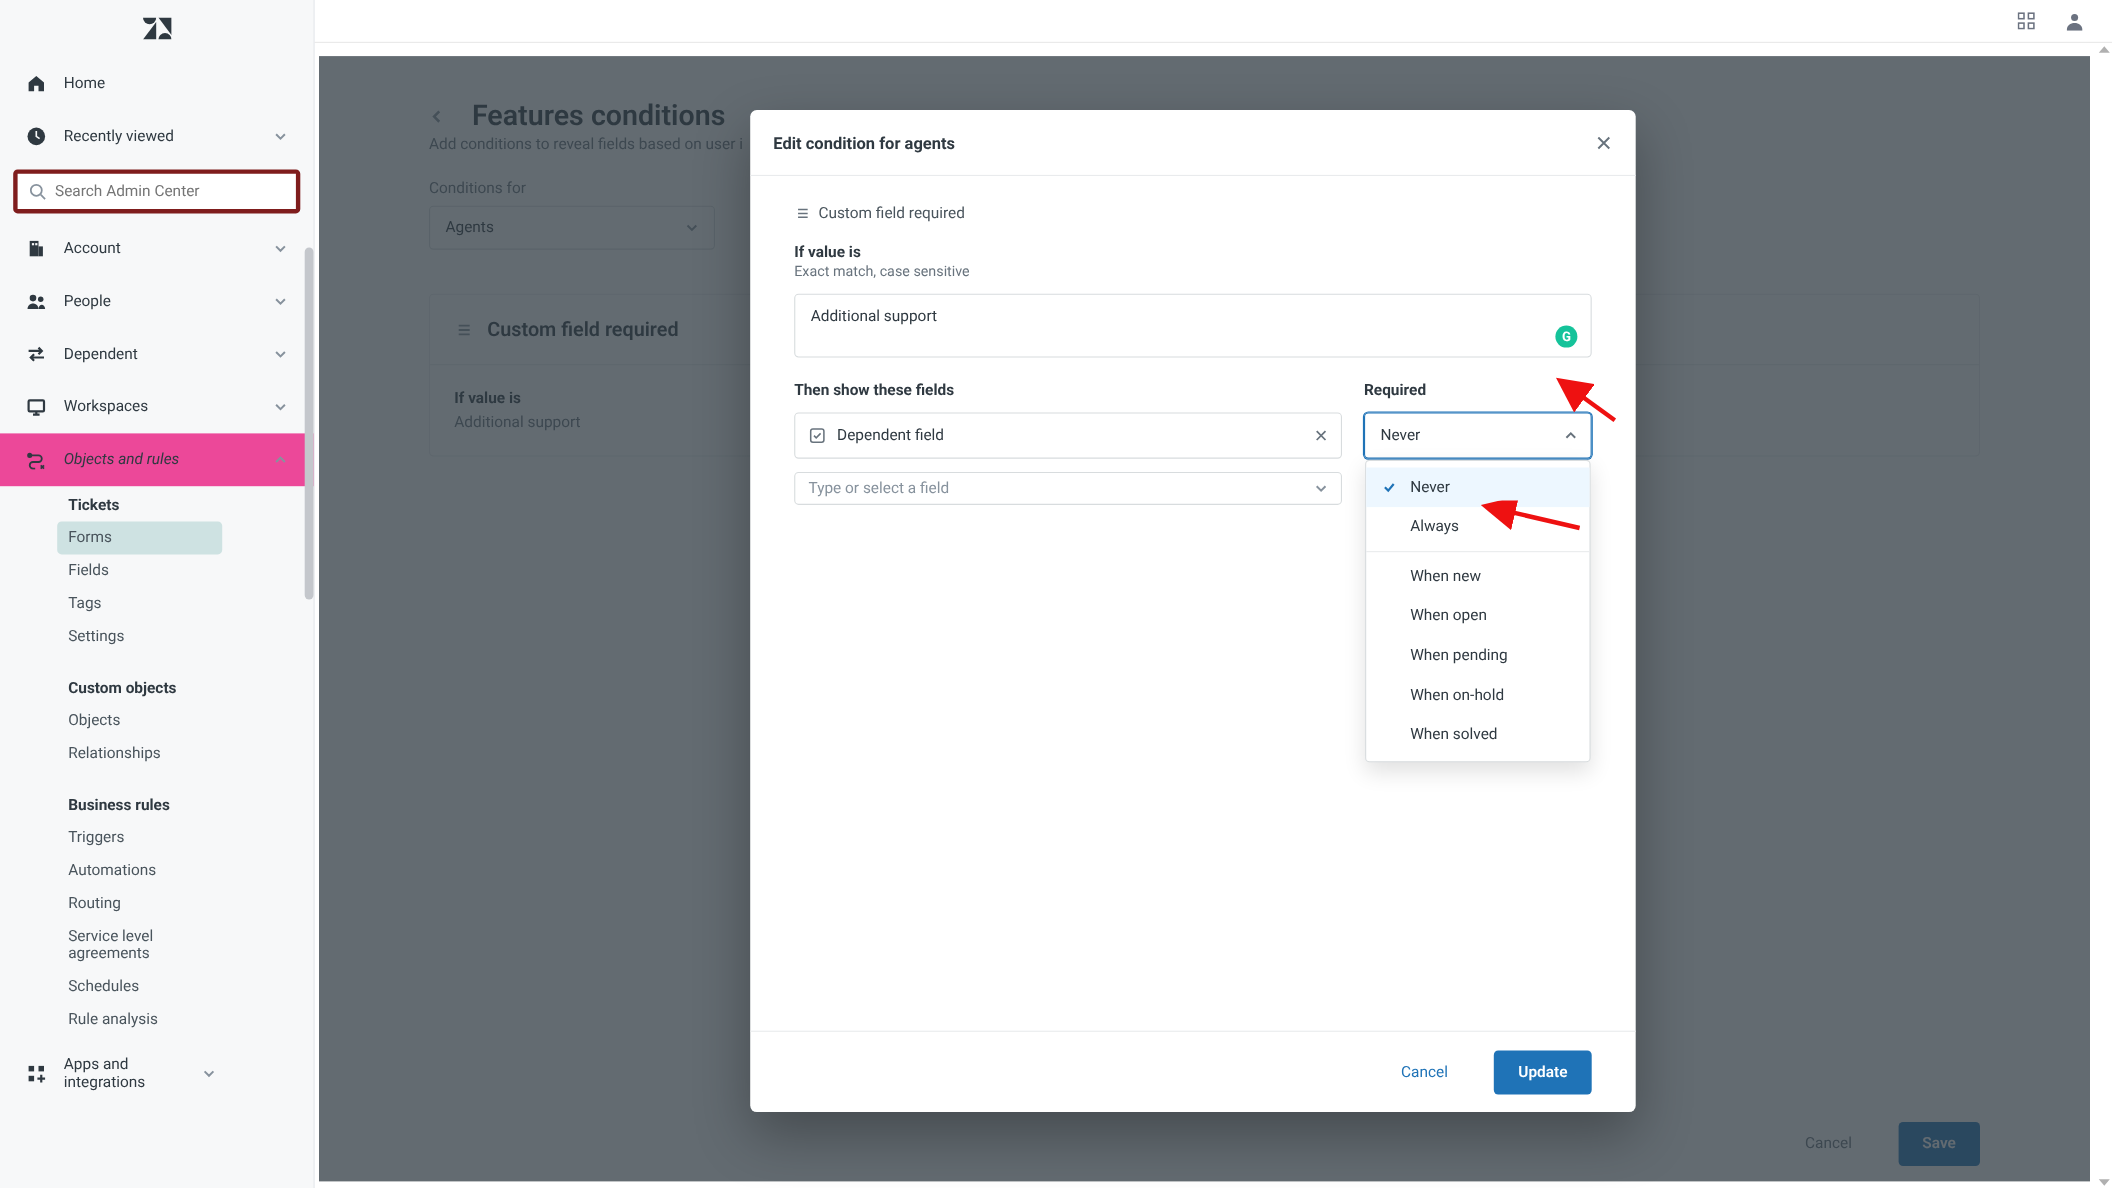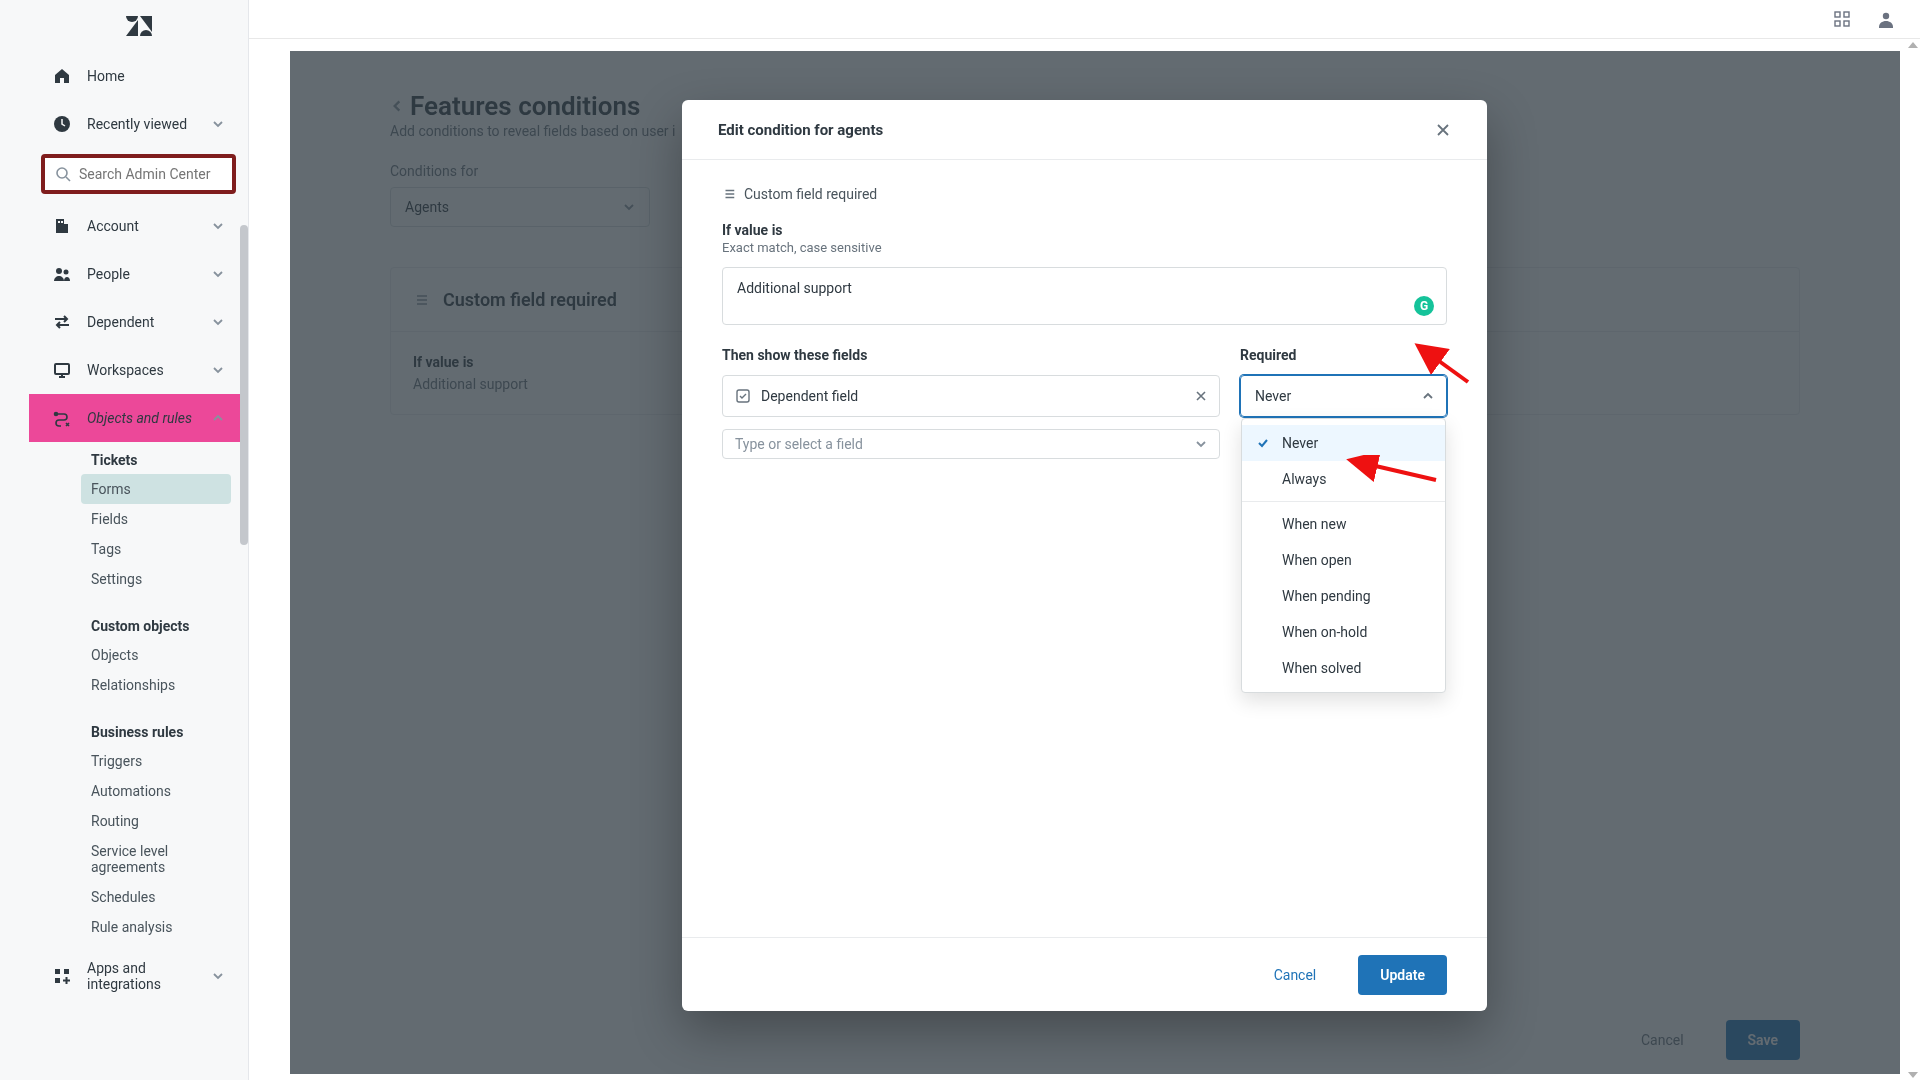--- a/index.html
+++ b/index.html
@@ -3,53 +3,53 @@
 <meta charset="utf-8">
 <style>
 * { box-sizing: border-box; margin: 0; padding: 0; font-family: -apple-system, BlinkMacSystemFont, "Segoe UI", Roboto, Arial, sans-serif; }
 body { background: #fff; width: 1920px; height: 1080px; overflow: hidden; position: relative; }
 
 
 .topbar { position: absolute; top: 0; left: 249px; right: 0; height: 39px; background: #fff; border-bottom: 1px solid #e8e8e8; display: flex; align-items: center; justify-content: flex-end; padding-right: 20px; gap: 16px; }
 .topbar .icon-btn { width: 28px; height: 28px; display: flex; align-items: center; justify-content: center; color: #6b7280; cursor: pointer; }
 
 
-.sidebar { position: absolute; left: 0; top: 0; bottom: 0; width: 249px; background: #f7f8f9; border-right: 1px solid #e5e7eb; display: flex; flex-direction: column; padding-left: 29px; }
+.sidebar { position: absolute; left: 0; top: 0; bottom: 0; width: 286px; background: #f7f8f9; border-right: 1px solid #e5e7eb; display: flex; flex-direction: column; }
 .sb-scroll { position: absolute; right: 0; top: 225px; width: 8px; height: 320px; background: #c4c7cc; border-radius: 4px; }
 .logo { height: 52px; display: flex; align-items: center; justify-content: center; }
 .sb-item { display: flex; align-items: center; height: 48px; padding: 0 24px; color: #2f3941; font-size: 14px; cursor: pointer; gap: 16px; }
 .sb-item .lbl { flex: 1; }
 .sb-item .chev { color: #87929d; }
 .sb-item.sel { background: #ec4899; font-style: italic; }
 .search-wrap { padding: 6px 12px 8px 12px; }
 .search { display: flex; align-items: center; height: 40px; background: #fff; border: 4px solid #7f1d1d; border-radius: 4px; padding: 0 10px; color: #87929d; font-size: 14px; gap: 8px; }
 .search input { border: none; outline: none; flex: 1; font-size: 14px; color: #2f3941; background: transparent; }
 .sub-group { padding-left: 62px; }
 .sub-head { font-weight: 700; font-size: 14px; color: #2f3941; padding: 10px 0 6px 0; }
 .sub-link { font-size: 14px; color: #49545c; padding: 7px 0; cursor: pointer; }
 .sub-link.active { background: #cee2e2; margin-left: -10px; padding-left: 10px; border-radius: 4px; width: 150px; }
 
 
 .main { position: absolute; left: 290px; top: 51px; right: 20px; bottom: 0; background: #fff; border-radius: 4px; padding: 40px 100px; color: #2f3941; }
 .overlay { position: absolute; left: 290px; top: 51px; right: 20px; bottom: 6px; background: rgba(47,57,65,0.75); }
-.main h1 { font-size: 26px; font-weight: 600; display: flex; align-items: center; gap: 6px; }
+.main h1 { font-size: 26px; font-weight: 600; display: flex; align-items: center; gap: 25px; }
 .main .subt { color: #68737d; font-size: 14px; margin-top: 2px; }
 .main .label { color: #68737d; font-size: 14px; margin-top: 24px; }
 .main .select { margin-top: 8px; width: 260px; height: 40px; border: 1px solid #d8dcde; border-radius: 4px; display: flex; align-items: center; padding: 0 14px; justify-content: space-between; font-size: 14px; color: #2f3941; gap: 37px; }
 .main .card { margin-top: 40px; border: 1px solid #e9ebed; border-radius: 4px; padding: 0; }
 .card-head { display: flex; align-items: center; height: 64px; padding: 0 22px; font-size: 18px; font-weight: 600; gap: 14px; border-bottom: 1px solid #e9ebed; }
 .card-body { padding: 22px; }
 .main-footer { position: absolute; bottom: 20px; right: 100px; display: flex; gap: 20px; align-items: center; }
 .btn { height: 40px; padding: 0 22px; border-radius: 4px; font-size: 14px; cursor: pointer; border: none; display: flex; align-items: center; }
 .btn.text { background: transparent; color: #68737d; }
 .btn.primary { background: #1f73b7; color: #fff; font-weight: 600; }
 
 
 .modal { position: absolute; left: 682px; top: 100px; width: 805px; height: 911px; background: #fff; border-radius: 6px; box-shadow: 0 20px 50px rgba(0,0,0,0.3); display: flex; flex-direction: column; }
-.modal-head { height: 60px; display: flex; align-items: center; justify-content: space-between; padding: 0 36px; border-bottom: 1px solid #e9ebed; }
+.modal-head { height: 60px; display: flex; align-items: center; justify-content: space-between; padding: 0 21px; border-bottom: 1px solid #e9ebed; }
 .modal-title { font-size: 15px; font-weight: 700; color: #2f3941; }
 .modal-close { color: #68737d; cursor: pointer; font-size: 18px; }
 .modal-body { padding: 22px 40px; flex: 1; }
 .mb-h { font-size: 14px; font-weight: 700; color: #2f3941; }
 .mb-line { display: flex; align-items: center; gap: 8px; color: #49545c; font-size: 14px; margin-top: 4px; }
 .mb-label { font-size: 14px; font-weight: 700; color: #2f3941; margin-top: 20px; }
 .mb-note { font-size: 13px; color: #68737d; margin-top: 2px; }
 .mb-input { margin-top: 12px; height: 58px; width: 100%; border: 1px solid #d8dcde; border-radius: 4px; padding: 12px 14px; font-size: 14px; color: #2f3941; position: relative; display: flex; align-items: flex-start; }
 .grammarly { position: absolute; right: 12px; bottom: 8px; width: 20px; height: 20px; border-radius: 50%; background: #15c39a; display: flex; align-items: center; justify-content: center; font-size: 12px; color: #fff; font-weight: 700; }
 .row { display: flex; gap: 20px; margin-top: 22px; align-items: flex-start; }

